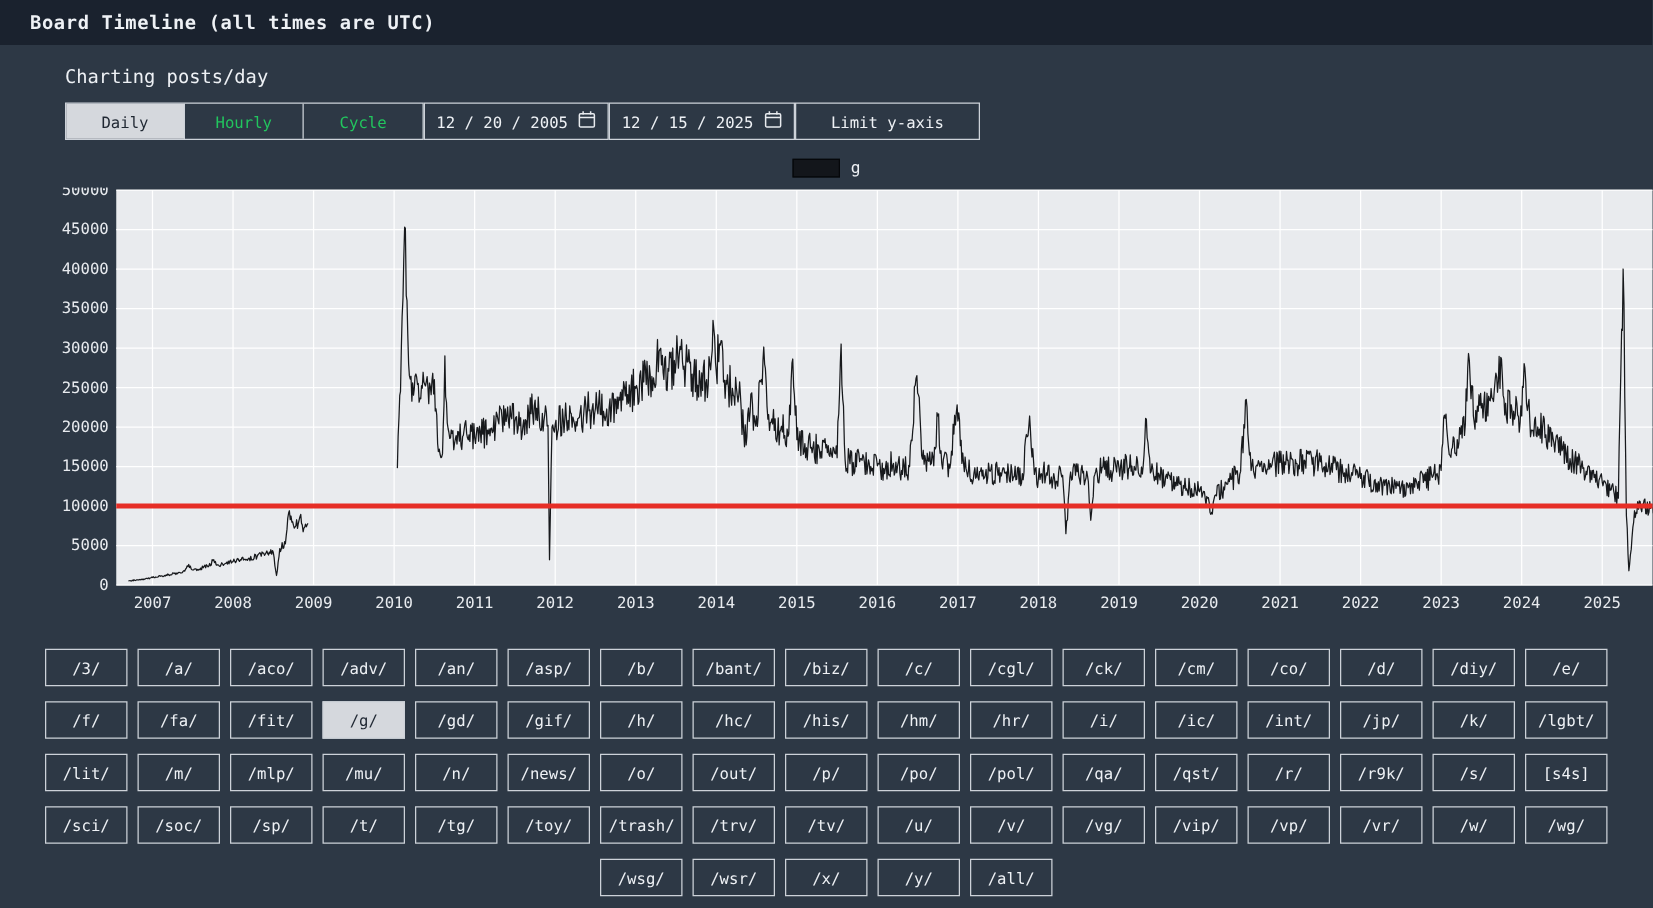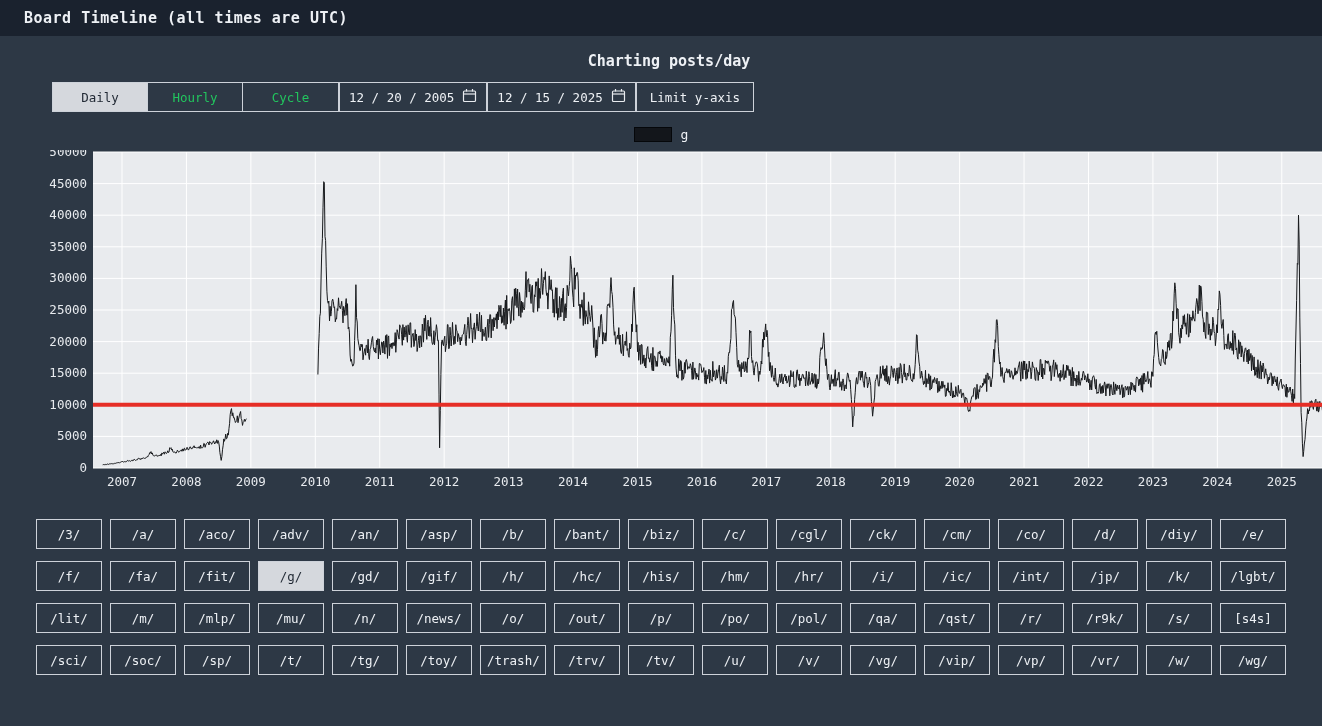--- a/index.html
+++ b/index.html
@@ -12,21 +12,21 @@
   }
   .topbar {
     height:36px; background:#1a222e;
     display:flex; align-items:center;
     padding:0 24px; font-size:15px; font-weight:600;
     letter-spacing:0.5px;
   }
   .content { padding:0 36px; }
   .heading {
     margin:16px 0 12px 16px;
-    font-size:15px; font-weight:700;text-align:center;
+    font-size:15px; font-weight:400;
   }
   .controls {
     display:flex; align-items:center;
     margin-left:16px; gap:0; height:30px;
   }
   .seg-group { display:flex; border:1px solid #cdd2d9; height:30px; }
   .seg-btn {
     background:transparent; border:none; border-right:1px solid #cdd2d9;
     color:#22c55e; font:12.5px "DejaVu Sans Mono", monospace;
     height:28px; cursor:pointer; padding:0;
@@ -36,21 +36,21 @@
   .seg-btn.range { width:48px; }
   .seg-btn.selected { background:#d5d8dd; color:#1f2732; }
   .date-box {
     display:flex; align-items:center; gap:8px;
     border:1px solid #cdd2d9; height:30px; padding:0 9px;
     font-size:12.5px; cursor:pointer;
   }
   .plain-btn {
     border:1px solid #cdd2d9; background:transparent; color:#eef1f5;
     font:12.5px "DejaVu Sans Mono", monospace;
-    height:30px; padding:0 13px; cursor:pointer;
+    height:30px; padding:0 28px; cursor:pointer;
   }
   .legend-row {
     display:flex; justify-content:center; align-items:center;
     gap:9px; margin:14px 0 0 0; height:17px; cursor:pointer;
   }
   .legend-swatch { width:38px; height:15px; background:#13161b; border:1px solid #05070a; }
   .legend-label { font-size:13px; }
   .chart-wrap { margin:7px 0 0 11px; }
   svg text { font-family:"DejaVu Sans Mono", monospace; }
   .board-grid { margin-top:20px; }
@@ -251,15 +251,22 @@
         <button class="board-btn">/tv/</button>
         <button class="board-btn">/u/</button>
         <button class="board-btn">/v/</button>
         <button class="board-btn">/vg/</button>
         <button class="board-btn">/vip/</button>
         <button class="board-btn">/vp/</button>
         <button class="board-btn">/vr/</button>
         <button class="board-btn">/w/</button>
         <button class="board-btn">/wg/</button>
       </div>
+      <div class="board-row">
+        <button class="board-btn">/wsg/</button>
+        <button class="board-btn">/wsr/</button>
+        <button class="board-btn">/x/</button>
+        <button class="board-btn">/y/</button>
+        <button class="board-btn">/all/</button>
+      </div>
     </div>
 
 </div>
 
 </body></html>

